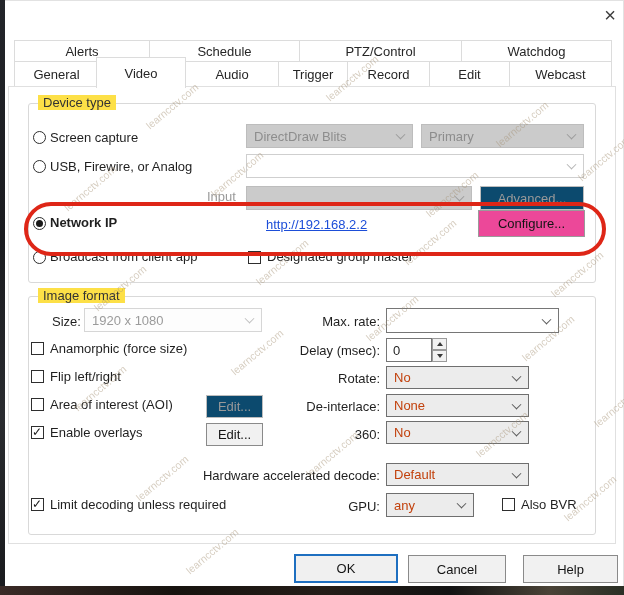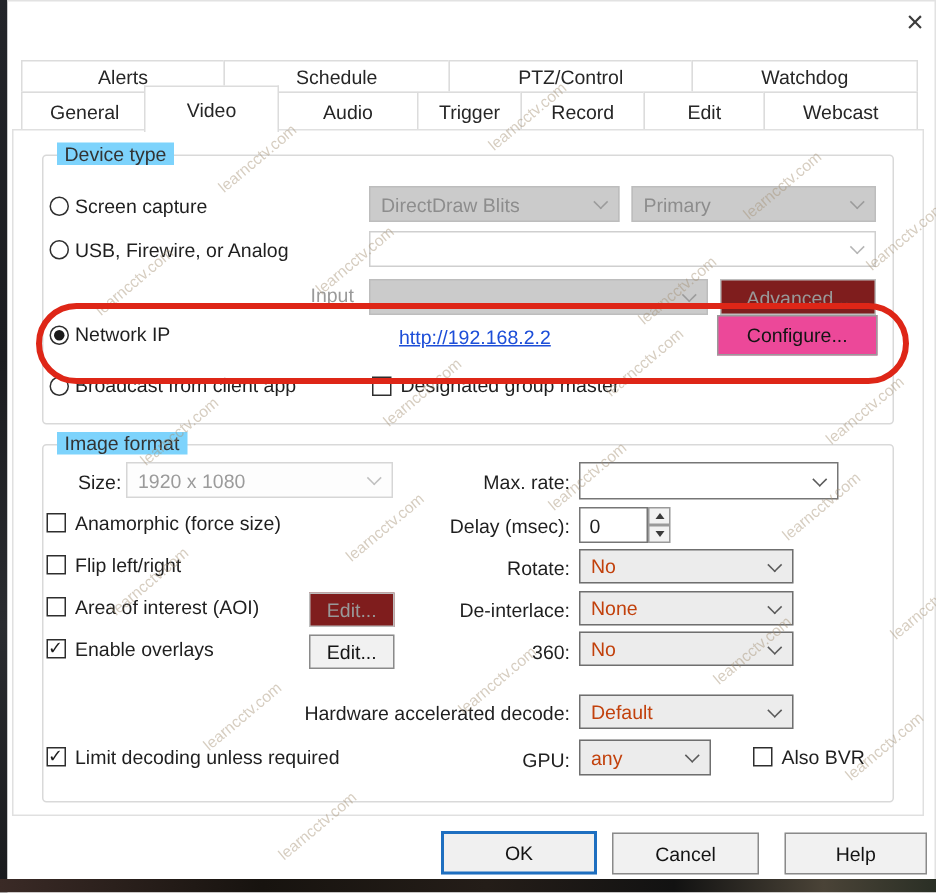--- a/index.html
+++ b/index.html
@@ -19,21 +19,21 @@
 
   
   .tab { background:#fff; border:1px solid #dcdcdc; display:flex; align-items:center; justify-content:center; color:#262626; cursor:pointer; }
   .tab-row1 { top:40px; height:22px; }
   .tab-row2 { top:61px; height:26px; }
   .tab.active { top:57px; height:31px; border-bottom:none; z-index:5; background:#fff; }
   #tab-pane { left:8px; top:86px; width:608px; height:458px; border:1px solid #e0e0e0; background:#fff; }
 
   
   .groupbox { border:1px solid #d9d9d9; border-radius:3px; background:transparent; }
-  .legend { position:absolute; top:-9px; left:9px; background:#7dd3fc; padding:0 5px; color:#333; }
+  .legend { position:absolute; top:-9px; left:9px; background:#fde047; padding:0 5px; color:#333; }
 
   
   .lbl { white-space:nowrap; color:#1f1f1f; }
   .lbl.right { text-align:right; }
   .lbl.dim { color:#9a9a9a; }
 
   .radio { width:13px; height:13px; border:1px solid #2e2e2e; border-radius:50%; background:#fff; }
   .radio.checked { display:flex; align-items:center; justify-content:center; }
   .radio.checked::after { content:""; width:7px; height:7px; border-radius:50%; background:#1a1a1a; }
 
@@ -42,21 +42,21 @@
 
   .combo { display:flex; align-items:center; padding:0 22px 0 7px; border:1px solid #767676; background:#fff; color:#1a1a1a; white-space:nowrap; overflow:hidden; }
   .combo .chev { position:absolute; right:8px; top:50%; width:7px; height:7px; border-right:1.6px solid #5a5a5a; border-bottom:1.6px solid #5a5a5a; transform:translateY(-70%) rotate(45deg); }
   .combo.dis-gray { background:#cbcbcb; color:#8d8d8d; border-color:#bdbdbd; }
   .combo.dis-gray .chev { border-color:#9b9b9b; }
   .combo.dis-light { background:#fdfdfd; color:#9b9b9b; border-color:#d6d6d6; }
   .combo.dis-light .chev { border-color:#c0c0c0; }
   .combo.en-gray { background:#ececec; color:#c2410c; border-color:#6f6f6f; }
 
   .btn { display:flex; align-items:center; justify-content:center; border:1px solid #8a8a8a; background:#f1f1f1; color:#141414; cursor:pointer; }
-  .btn.disabled { background:#7f1d1d; color:#999; border-color:#bdbdbd; cursor:default; }
+  .btn.disabled { background:#0c4a6e; color:#999; border-color:#bdbdbd; cursor:default; }
   .btn.focused { border:2px solid #1e6fc0; background:#f0f0f0; }
 
   .link { color:#1d4ed8; text-decoration:underline; white-space:nowrap; cursor:pointer; }
 
   
   .spin-field { border:1px solid #767676; background:#fff; display:flex; align-items:center; padding-left:6px; }
   .spin-btn { border:1px solid #9a9a9a; background:#f2f2f2; display:flex; align-items:center; justify-content:center; cursor:pointer; }
   .tri-up { width:0; height:0; border-left:3.5px solid transparent; border-right:3.5px solid transparent; border-bottom:4.5px solid #3a3a3a; }
   .tri-down { width:0; height:0; border-left:3.5px solid transparent; border-right:3.5px solid transparent; border-top:4.5px solid #3a3a3a; }
 
@@ -138,21 +138,21 @@
 
 <span class="abs lbl dim" style="left:207px;top:189px;">Input</span>
 <div class="abs combo dis-gray" style="left:246px;top:186px;width:226px;height:24px;">
   <span class="chev"></span>
 </div>
 <div class="abs btn disabled" style="left:480px;top:186px;width:104px;height:24px;">
   <span>Advanced...</span>
 </div>
 
 <div class="abs radio checked" style="left:33px;top:217px;"></div>
-<span class="abs lbl" style="left:50px;top:215px;">Network IP</span>
+<span class="abs lbl" style="left:50px;top:215px;font-weight:bold;">Network IP</span>
 <span class="abs link" style="left:266px;top:217px;">http://192.168.2.2</span>
 <div class="abs btn" style="left:478px;top:210px;width:107px;height:27px;background:#ec4899;border-color:#9a9a9a;">
   <span>Configure...</span>
 </div>
 
 <div class="abs" id="annotation-oval"></div>
 
 <div class="abs radio" style="left:33px;top:251px;"></div>
 <span class="abs lbl" style="left:50px;top:249px;">Broadcast from client app</span>
 <div class="abs cb" style="left:248px;top:251px;"></div>

